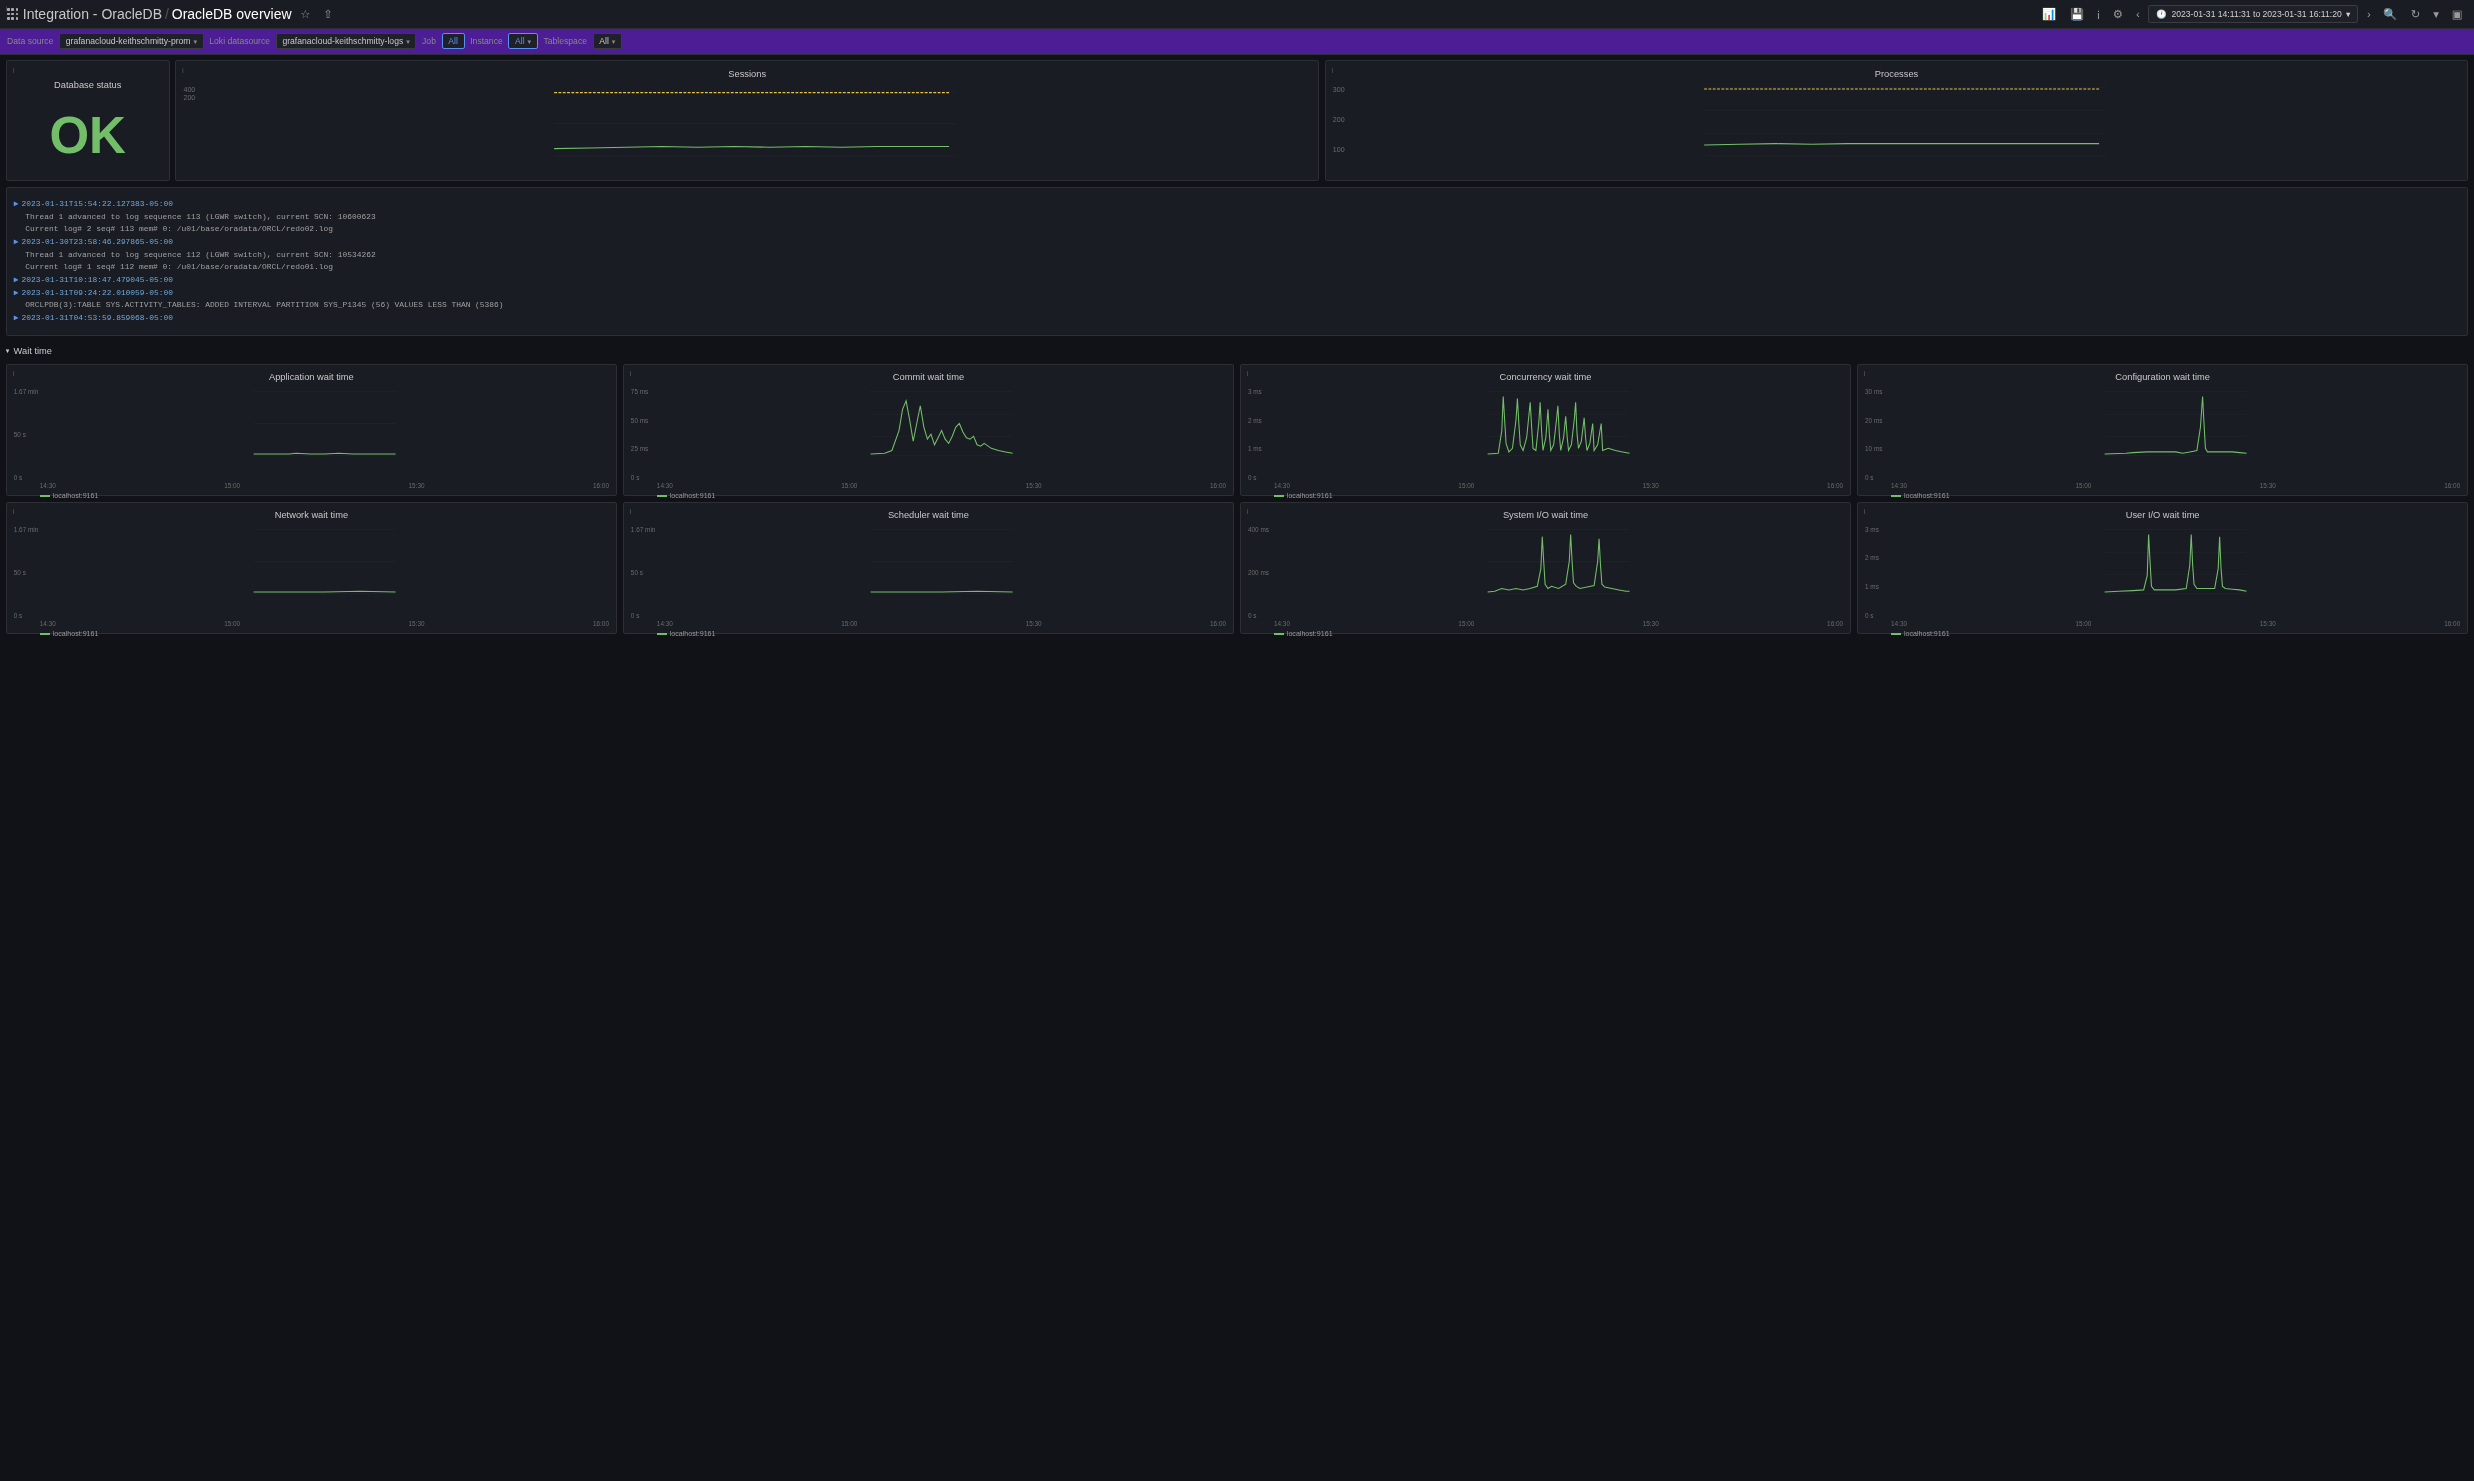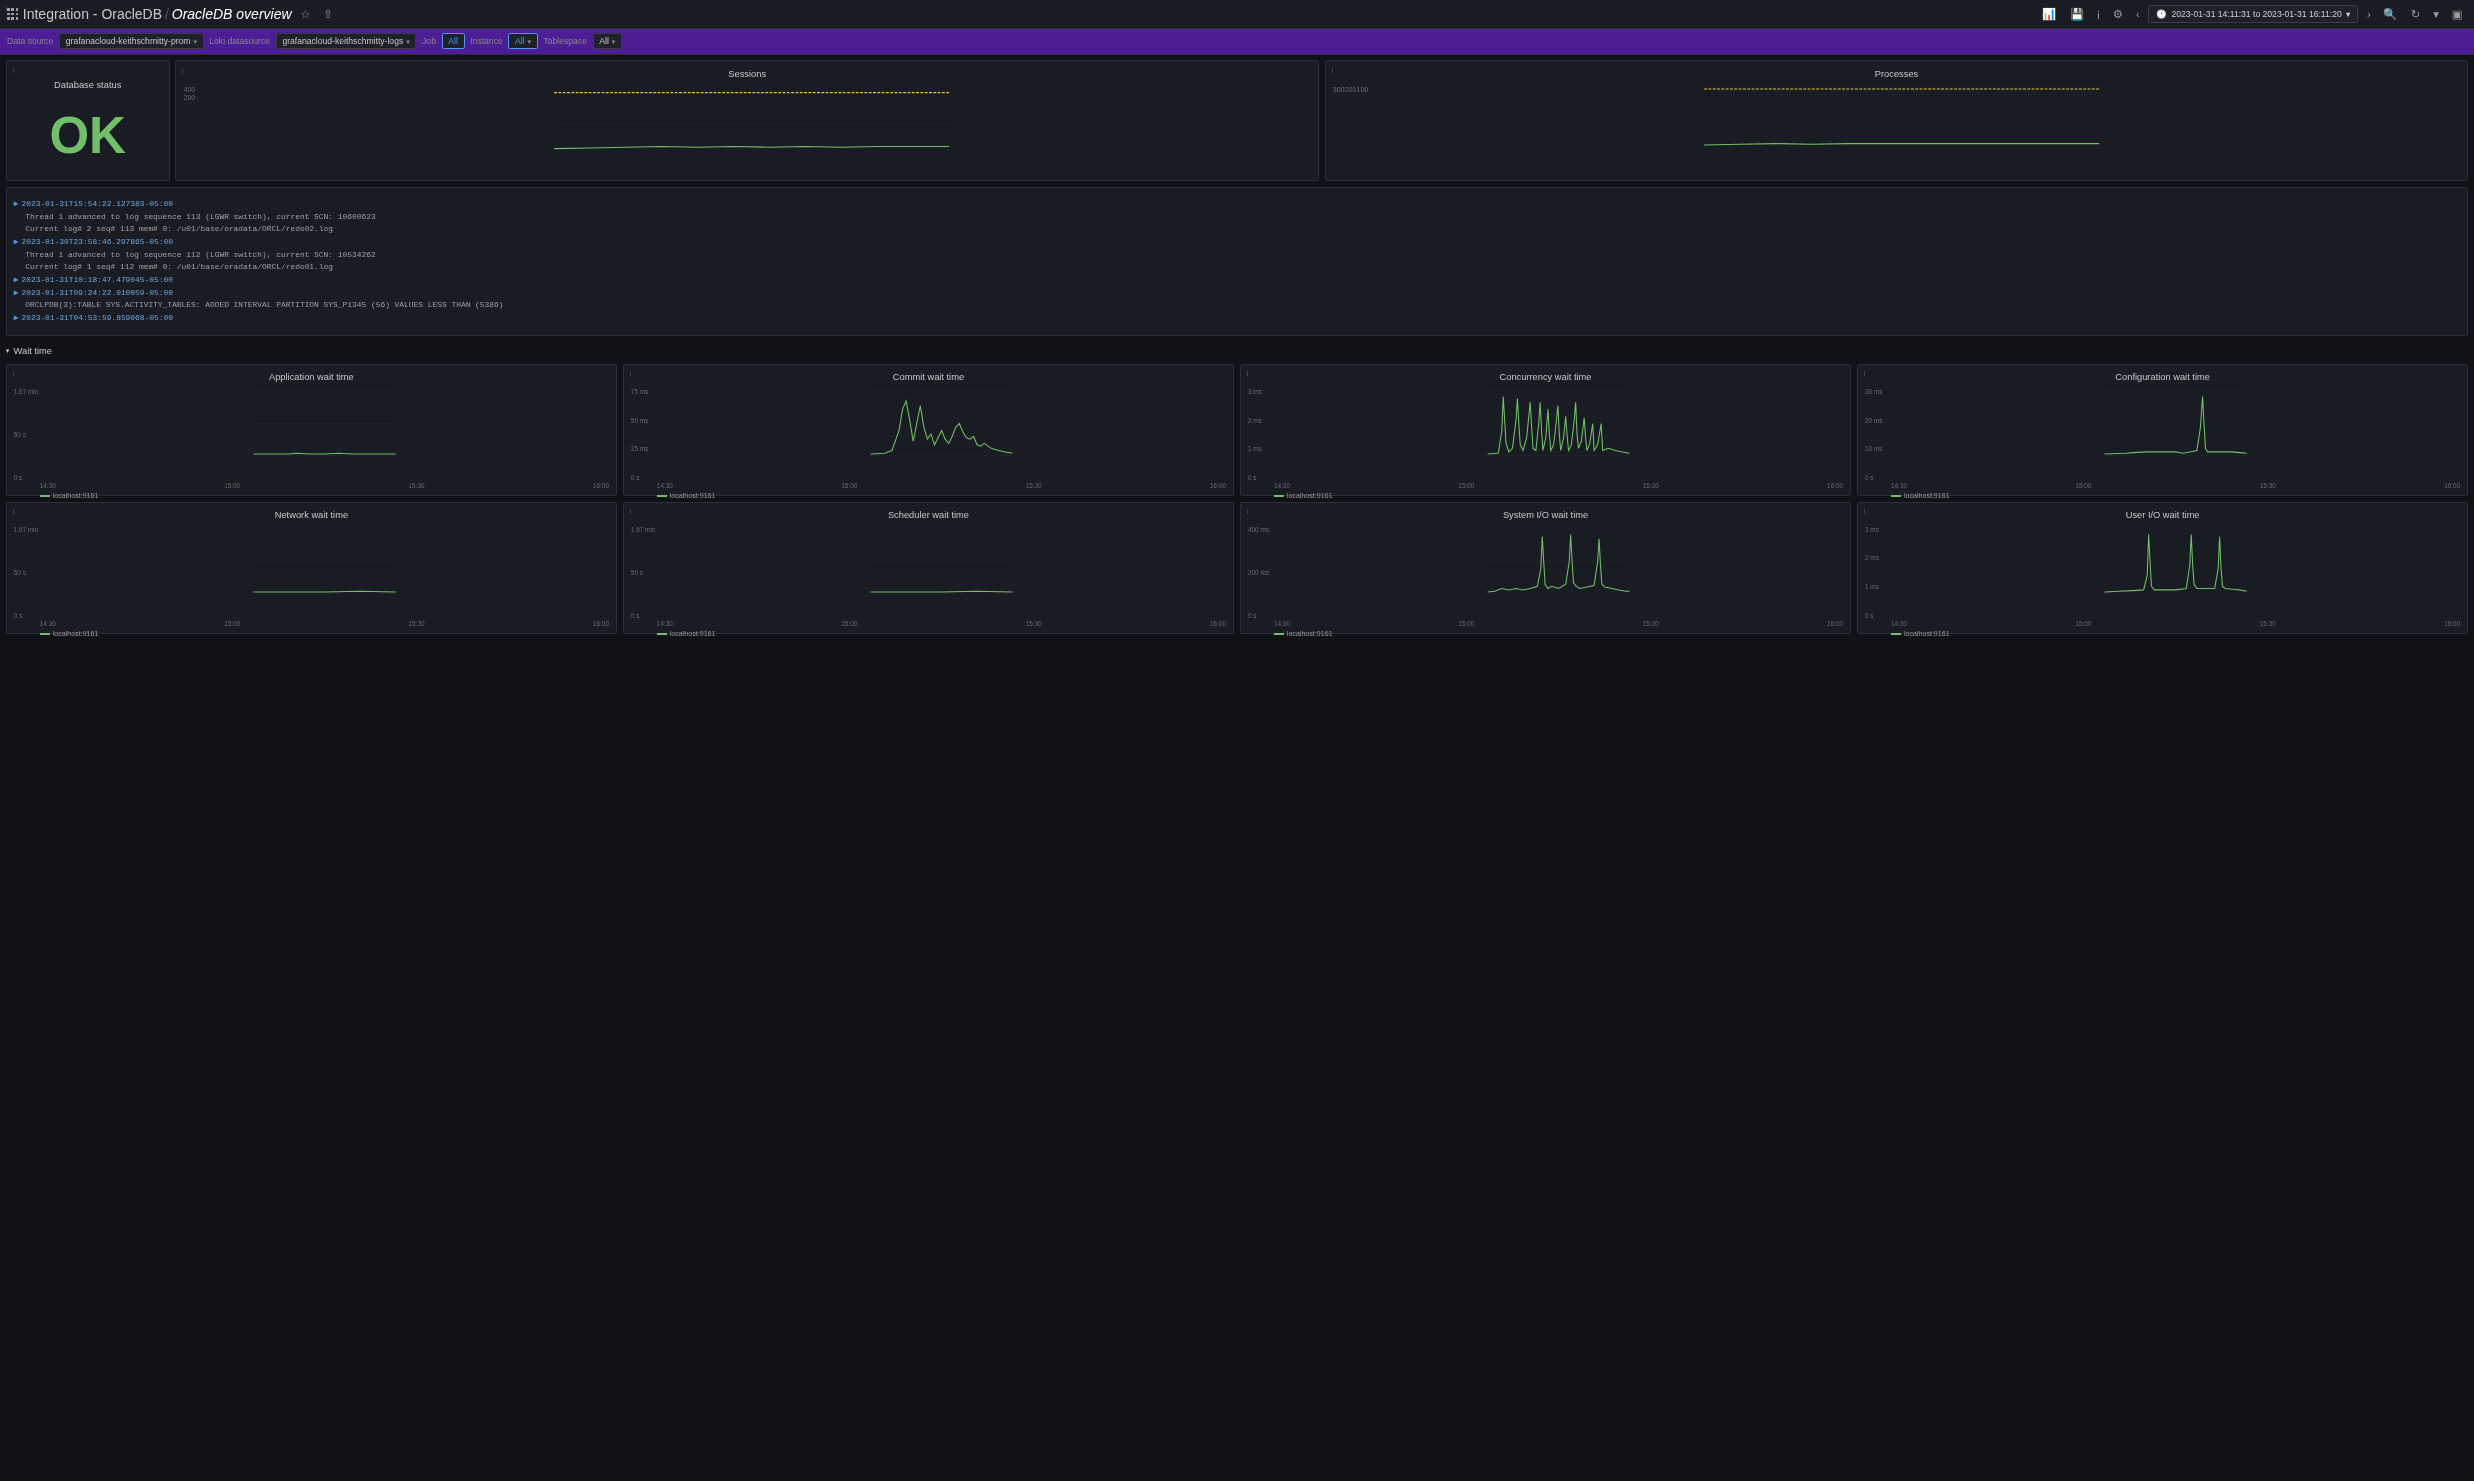--- a/index.html
+++ b/index.html
@@ -39,21 +39,21 @@
       border-radius: 0.7px;
     }
     .breadcrumb {
       display: flex;
       align-items: center;
       gap: 2.9px;
       font-size: 14px;
       color: #c8c8c8;
     }
     .breadcrumb .sep { color: #555; }
-    .breadcrumb .current { color: #fff; font-weight: 500; font-style: italic; }
+    .breadcrumb .current { color: #fff; font-weight: 500; }
     .top-bar-actions {
       display: flex;
       align-items: center;
       gap: 4.3px;
     }
     .icon-btn {
       background: none;
       border: none;
       color: #9a9a9a;
       cursor: pointer;
@@ -363,21 +363,21 @@
         <span>16:00</span>
         <span>16:10</span>
       </div>
 
     </div>
 
     <div class="panel panel-processes">
       <span class="panel-info">i</span>
       <div class="panel-title">Processes</div>
       <div style="position:relative; height:93px;">
-        <div style="position:absolute;left:0;top:0;height:100%;display:flex;flex-direction:row;justify-content:space-between;padding:1.4px 0;">
+        <div style="position:absolute;left:0;top:0;height:100%;display:flex;flex-direction:column;justify-content:space-between;padding:1.4px 0;">
           <span style="font-size:7.1px;color:#6b6b6b;">300</span>
           <span style="font-size:7.1px;color:#6b6b6b;">200</span>
           <span style="font-size:7.1px;color:#6b6b6b;">100</span>
           <span style="font-size:7.1px;color:#6b6b6b;"></span>
         </div>
         <svg viewBox="0 0 560 110" style="width:calc(100% - 17px);height:79px;margin-left:17px;">
           <line x1="0" y1="5" x2="560" y2="5" stroke="#2a2d35" stroke-width="0.5"></line>
           <line x1="0" y1="37" x2="560" y2="37" stroke="#2a2d35" stroke-width="0.5"></line>
           <line x1="0" y1="69" x2="560" y2="69" stroke="#2a2d35" stroke-width="0.5"></line>
           <line x1="0" y1="100" x2="560" y2="100" stroke="#2a2d35" stroke-width="0.5"></line>

